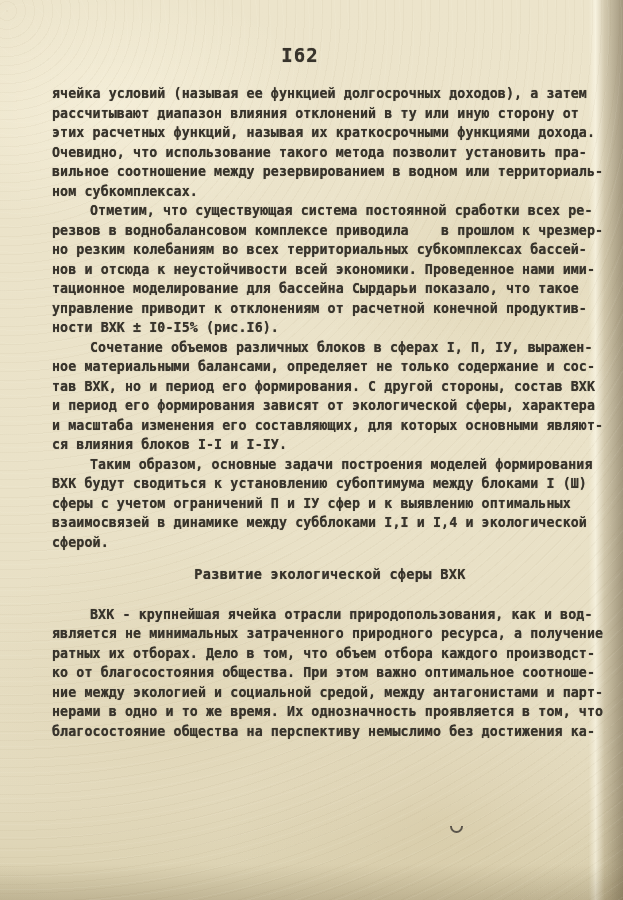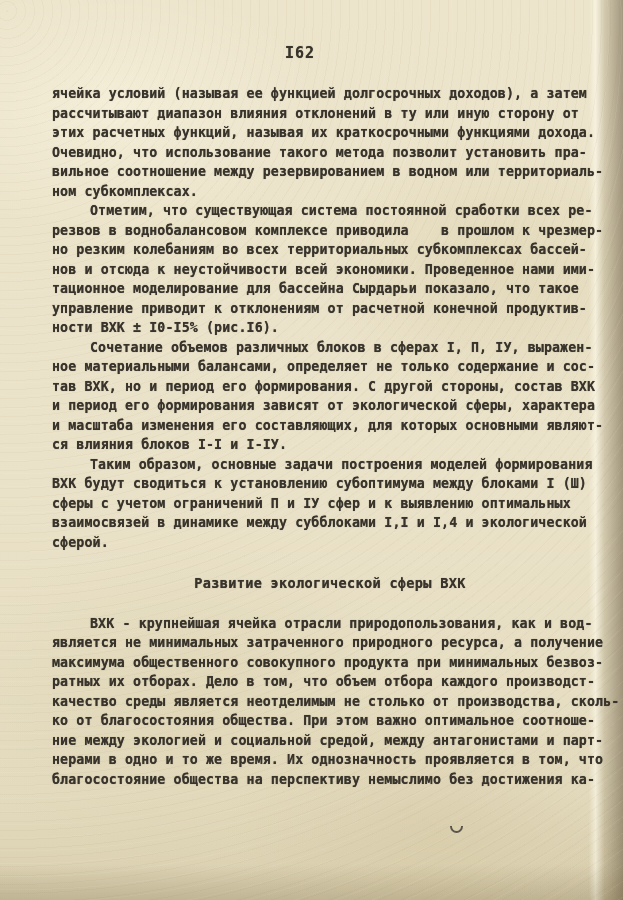--- a/index.html
+++ b/index.html
@@ -41,21 +41,21 @@
       repeating-radial-gradient(circle at 7px 11px, rgba(120,100,60,0.045) 0 1px, rgba(0,0,0,0) 1px 9px),
       repeating-radial-gradient(circle at 23px 31px, rgba(255,255,240,0.06) 0 1px, rgba(0,0,0,0) 1px 13px);
     pointer-events: none;
   }
   .page-number {
     position: absolute;
     top: 44px;
     left: 0;
     width: 600px;
     text-align: center;
-    font-size: 15px;
+    font-size: 19px;
     font-weight: bold;
     letter-spacing: 1px;
     text-shadow: 0 0 0.7px rgba(56,52,44,0.85);
   }
   .text-block {
     position: absolute;
     top: 84px;
     left: 52px;
     width: 556px;
   }
@@ -68,21 +68,21 @@
     letter-spacing: 0.1px;
     text-shadow: 0 0 0.7px rgba(56,52,44,0.8);
   }
   .line.indent { text-indent: 38px; }
   .heading-line {
     white-space: pre;
     font-size: 13.6px;
     font-weight: bold;
     line-height: 19.5px;
     text-align: center;
-    margin-top: 22px;
+    margin-top: 13px;
     margin-bottom: 20px;
     letter-spacing: 0.3px;
     text-shadow: 0 0 0.7px rgba(56,52,44,0.85);
   }
   .ink-mark {
     position: absolute;
     top: 826px;
     left: 450px;
     width: 9px;
     height: 5px;
@@ -122,23 +122,21 @@
       <div class="line">и масштаба изменения его составляющих, для которых основными являют-</div>
       <div class="line">ся влияния блоков I-I и I-IУ.</div>
       <div class="line indent">Таким образом, основные задачи построения моделей формирования</div>
       <div class="line">ВХК будут сводиться к установлению субоптимума между блоками I (Ш)</div>
       <div class="line">сферы с учетом ограничений П и IУ сфер и к выявлению оптимальных</div>
       <div class="line">взаимосвязей в динамике между субблоками I,I и I,4 и экологической</div>
       <div class="line">сферой.</div>
       <div class="heading-line">Развитие экологической сферы ВХК</div>
       <div class="line indent">ВХК - крупнейшая ячейка отрасли природопользования, как и вод-</div>
       <div class="line">является не минимальных затраченного природного ресурса, а получение</div>
-      <div class="line">максимума общественного совокупного продукта при минимальных безвоз-</div>
       <div class="line">ратных их отборах. Дело в том, что объем отбора каждого производст-</div>
-      <div class="line">качество среды является неотделимым не столько от производства, сколь-</div>
       <div class="line">ко от благосостояния общества. При этом важно оптимальное соотноше-</div>
       <div class="line">ние между экологией и социальной средой, между антагонистами и парт-</div>
       <div class="line">нерами в одно и то же время. Их однозначность проявляется в том, что</div>
       <div class="line">благосостояние общества на перспективу немыслимо без достижения ка-</div>
     </div>
 
   <div class="ink-mark"></div>
 </div>
 
 </body></html>

